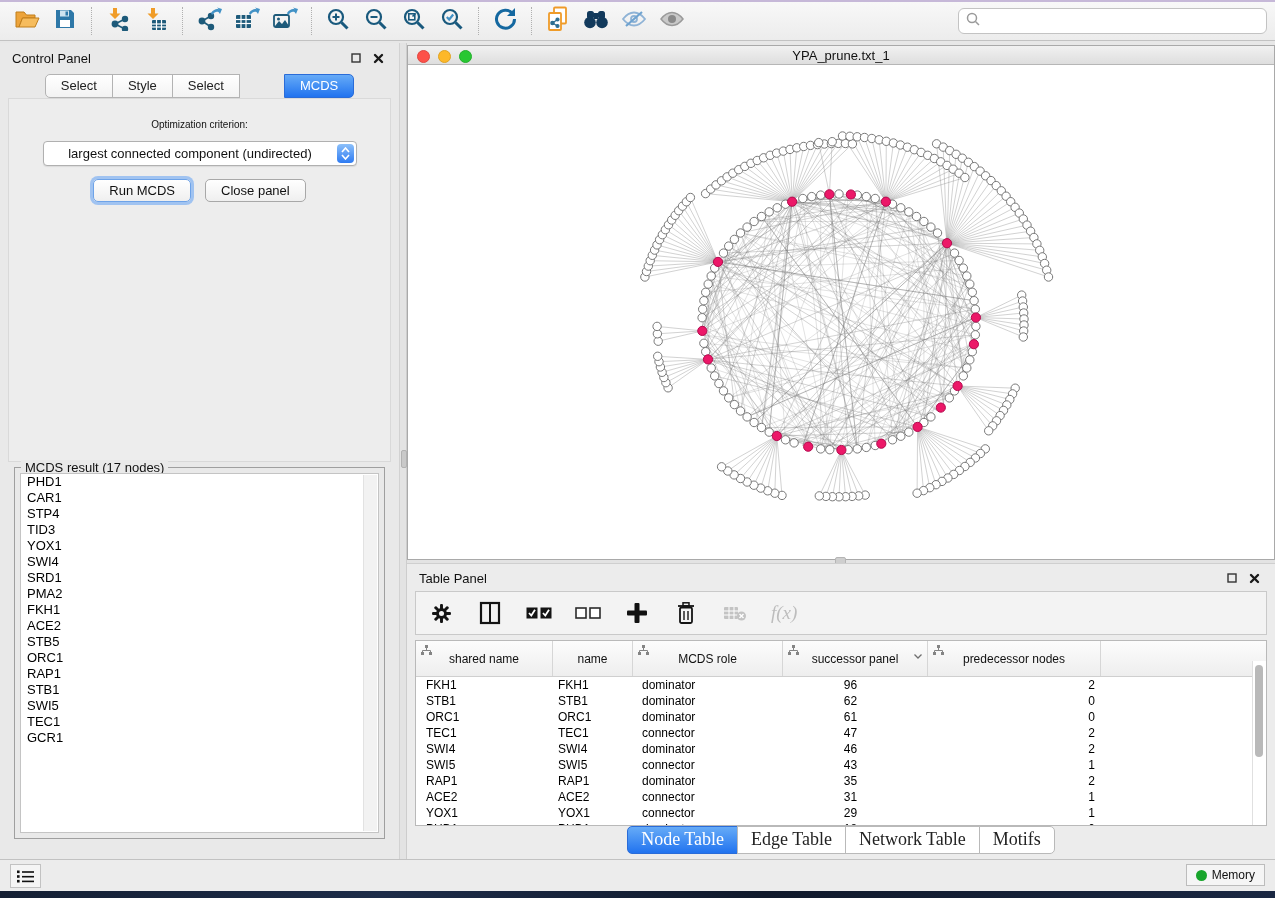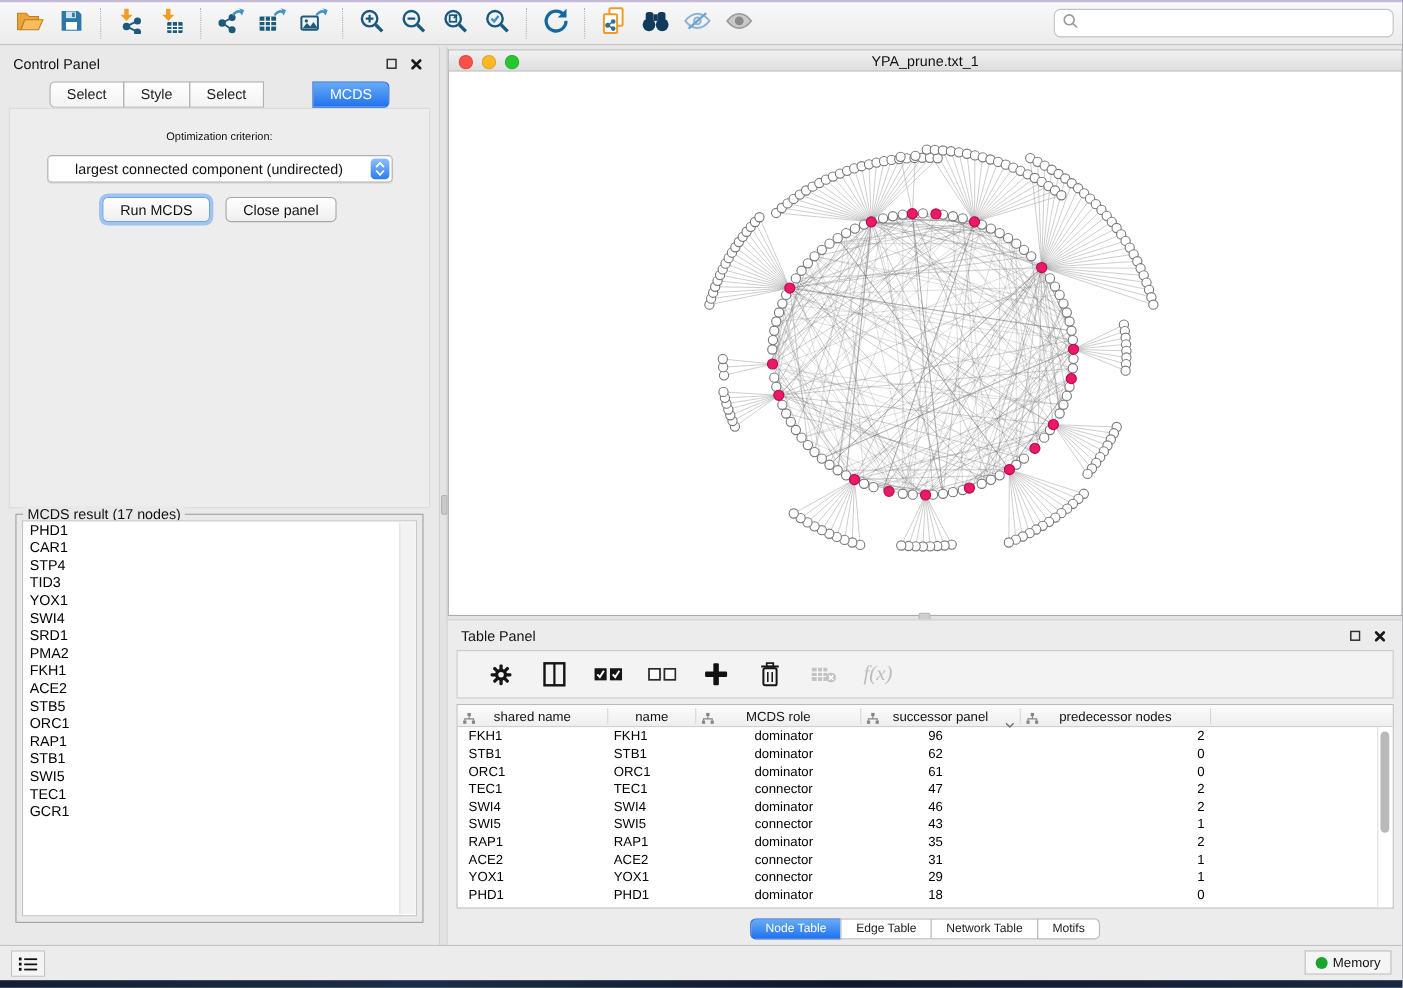--- a/index.html
+++ b/index.html
@@ -57,41 +57,41 @@
   .net-titlebar{height:18px;background:linear-gradient(#f1f1f1,#dedede);border-bottom:1px solid #b6b6b6;position:relative;
     display:flex;align-items:center;justify-content:center;}
   .traffic{position:absolute;left:9px;top:3.5px;display:flex;gap:8px;}
   .traffic span{width:11px;height:11px;border-radius:50%;display:block;}
   .net-title{font-size:13px;color:#111;}
   .net-canvas{position:absolute;left:0;right:0;top:18px;bottom:0;overflow:hidden;}
 
   
   .table-panel{position:absolute;left:407px;right:0;top:563px;bottom:31px;background:#ececec;box-sizing:border-box;border-top:1px solid #cfcfcf;}
   .tp-toolbar{position:absolute;left:8px;right:8px;top:27px;height:44px;background:#f3f3f3;border:1px solid #c9c9c9;
-    display:flex;align-items:center;padding-left:26px;gap:23px;box-sizing:border-box;}
+    display:flex;align-items:center;padding-left:12px;gap:23px;box-sizing:border-box;}
   .tp-ic{display:flex;align-items:center;justify-content:center;width:26px;height:26px;}
   .fx-label{font-size:19px;font-family:"Liberation Serif",serif;font-style:italic;color:#bdbdbd;}
   .node-table{position:absolute;left:8px;right:8px;top:76px;height:186px;background:#fff;border:1px solid #b9b9b9;
     box-sizing:border-box;overflow:hidden;font-size:12px;}
-  .thead{display:flex;height:20px;background:linear-gradient(#fcfcfc,#eeeeee);border-bottom:1px solid #cfcfcf;box-sizing:border-box;align-items:center;}
+  .thead{display:flex;height:36px;background:linear-gradient(#fcfcfc,#eeeeee);border-bottom:1px solid #cfcfcf;box-sizing:border-box;}
   .th{display:flex;align-items:center;justify-content:center;border-right:1px solid #d6d6d6;position:relative;box-sizing:border-box;color:#111;}
   .th .colicon{position:absolute;left:5px;top:4px;}
   .th .sorticon{position:absolute;right:5px;top:7px;}
   .tr{display:flex;height:16px;align-items:center;}
   .td{box-sizing:border-box;overflow:hidden;white-space:nowrap;color:#000;}
   .c0{width:137px;padding-left:10px;}
   .c1{width:80px;padding-left:5px;}
-  .c2{width:150px;padding-left:9px;text-align:center;}
+  .c2{width:150px;padding-left:9px;}
   .c3{width:145px;text-align:center;padding-right:10px;}
   .c4{width:173px;text-align:right;padding-right:6px;}
   .cfill{flex:1;}
   .vscroll{position:absolute;right:0;top:20px;bottom:0;width:13px;background:#fff;border-left:1px solid #e0e0e0;}
   .vscroll .thumb{position:absolute;top:4px;left:2px;width:8px;height:92px;background:#b9b9b9;border-radius:4px;}
   .tp-tabs{position:absolute;left:0;right:0;bottom:6px;display:flex;justify-content:center;}
-  .tp-tab{font-size:11px;color:#222;background:#fff;border:1px solid #b9b9b9;padding:2px 13px 3px 13px;margin-left:-1px;}
+  .tp-tab{font-size:18px;color:#222;background:#fff;border:1px solid #b9b9b9;padding:2px 13px 3px 13px;margin-left:-1px;font-family:Liberation Serif, serif;}
   .tp-tab:first-child{border-radius:5px 0 0 5px;margin-left:0;}
   .tp-tab:last-child{border-radius:0 5px 5px 0;}
   .tp-tab.active{background:linear-gradient(#66abf7,#2173ef);color:#fff;border-color:#2a6cd8;}
 
   
   .status-bar{position:absolute;left:0;right:0;bottom:0;height:31px;background:#ececec;border-top:1px solid #c2c2c2;}
   .list-btn{position:absolute;left:10px;top:4px;width:29px;height:22px;background:#f5f5f5;border:1px solid #c2c2c2;
     display:flex;align-items:center;justify-content:center;}
   .memory-btn{position:absolute;right:10px;top:4px;height:22px;padding:0 9px;background:#f5f5f5;border:1px solid #bcbcbc;
     display:flex;align-items:center;gap:5px;font-size:12px;color:#111;box-sizing:border-box;margin-left:20px;}

